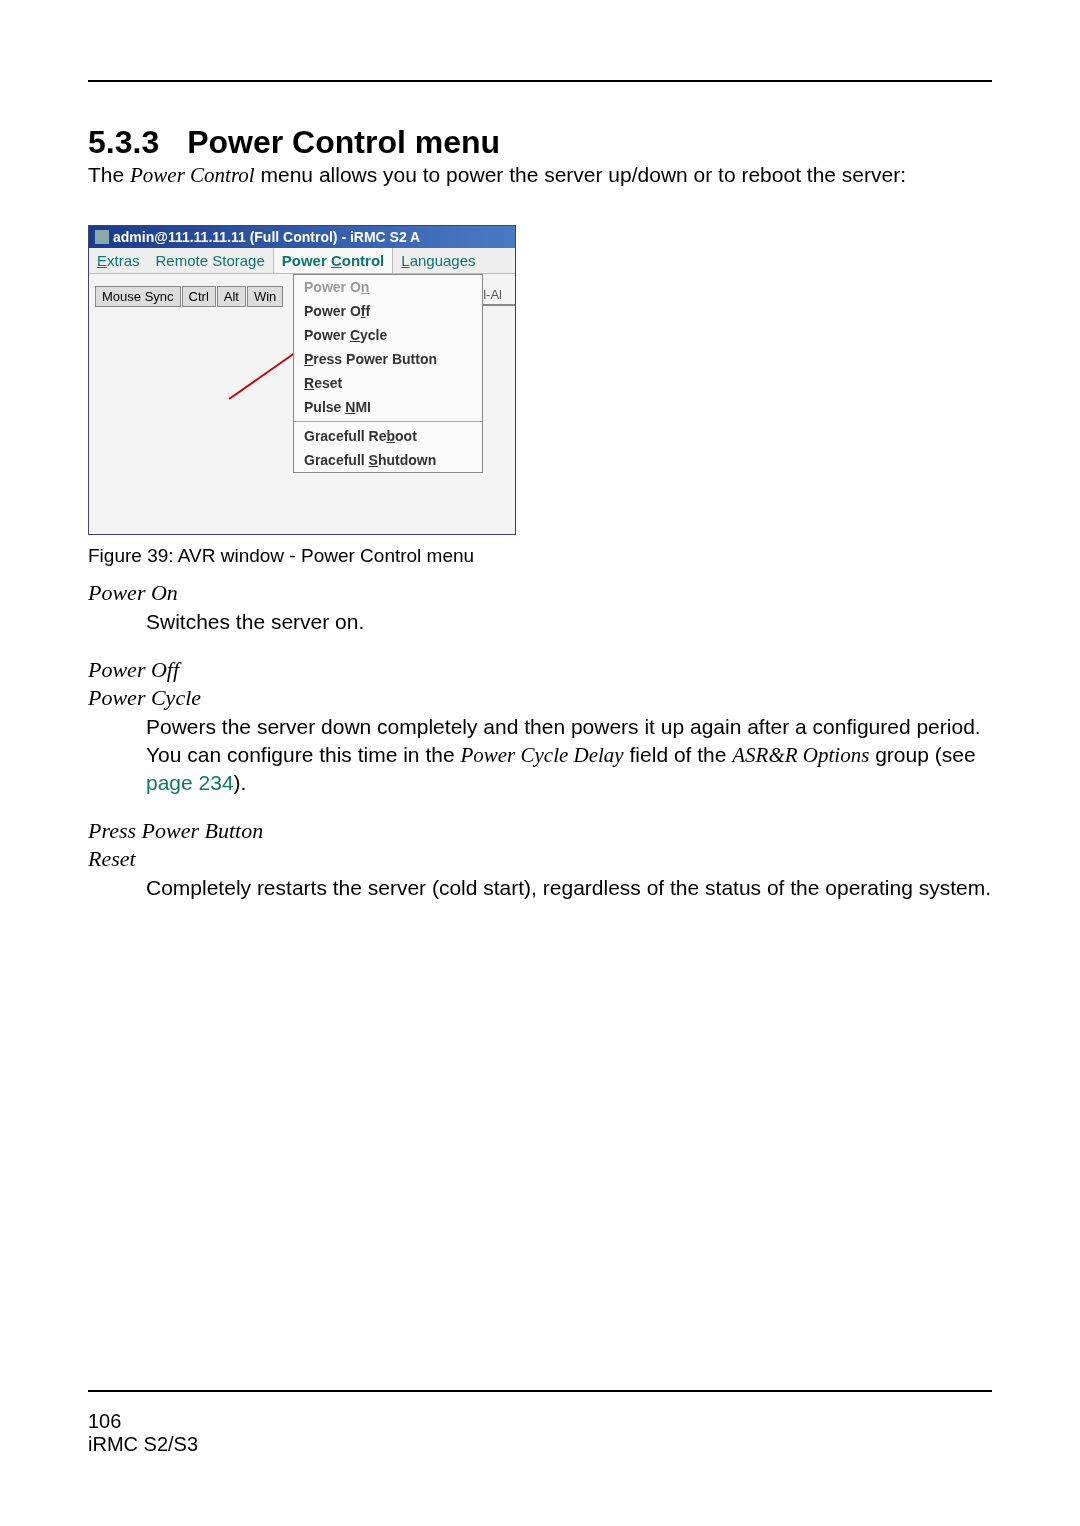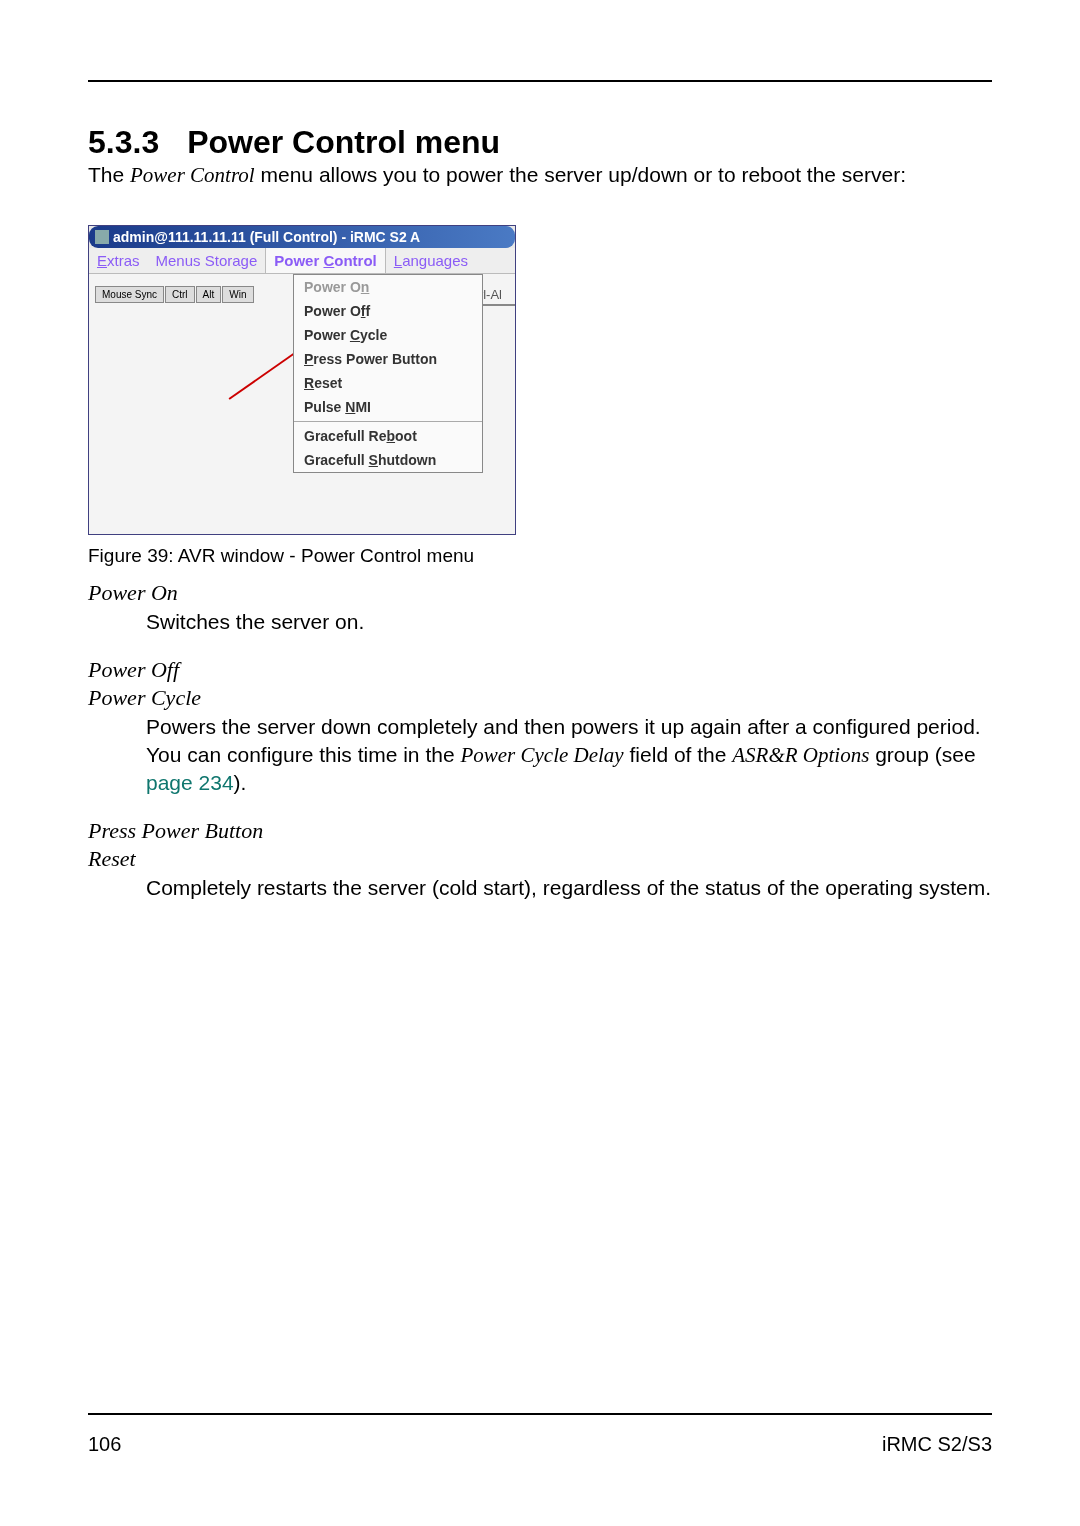--- a/index.html
+++ b/index.html
@@ -45,35 +45,34 @@
   }
   .titlebar {
     background: linear-gradient(90deg, #1a3a8a 0%, #4a7ac4 100%);
     color: #fff;
     font-weight: bold;
     font-size: 14px;
     padding: 3px 6px;
     display: flex;
     align-items: center;
     gap: 4px;
-    border-radius: 9px;
   }
   .titlebar-icon {
     width: 14px; height: 14px; background: #8aa; display: inline-block;
   }
   .menubar {
     background: #eee;
     border-bottom: 1px solid #bbb;
     display: flex;
     font-size: 15px;
   }
   .menu-item {
     padding: 4px 8px;
     cursor: pointer;
-    color: #8b5cf6;
+    color: #0f766e;
   }
   .menu-item.active {
     font-weight: bold;
     background: #f8f8f8;
     border-left: 1px solid #bbb;
     border-right: 1px solid #bbb;
   }
   .menu-under { text-decoration: underline; }
   .tool-row {
     position: relative;
@@ -81,21 +80,21 @@
     background: #f4f4f4;
   }
   .tool-buttons {
     position: absolute;
     top: 12px;
     left: 6px;
     display: flex;
     gap: 0;
   }
   .tool-btn {
-    font-size: 10px;
+    font-size: 13px;
     padding: 2px 6px;
     border: 1px solid #888;
     background: #ddd;
     margin-right: 1px;
   }
   .arrow-line {
     position: absolute;
     top: 38px; left: 113px;
     width: 150px; height: 2px;
     background: #cc0000;
@@ -170,20 +169,21 @@
     right: 88px;
   }
   .footer-rule {
     border-top: 2px solid #000;
     margin-bottom: 18px;
   }
   .footer-row {
     display: flex;
     justify-content: space-between;
     font-size: 20px;
+    flex-direction: column;
   }
 </style>
 </head>
 <body>
 
 <div class="page">
   <div class="header-rule"></div>
 
   <div class="section-heading">
     <span class="section-num">5.3.3</span><span>Power Control menu</span>
@@ -194,21 +194,21 @@
   </div>
 
   <div class="figure">
     <div class="avr-window">
       <div class="titlebar">
         <span class="titlebar-icon"></span>
         <span>admin@111.11.11.11 (Full Control) - iRMC S2 A</span>
       </div>
       <div class="menubar">
         <div class="menu-item"><span class="menu-under">E</span>xtras</div>
-        <div class="menu-item">Menus Storage</div>
+        <div class="menu-item">Remote Storage</div>
         <div class="menu-item active"><span>Power </span><span class="menu-under">C</span>ontrol</div>
         <div class="menu-item"><span class="menu-under">L</span>anguages</div>
       </div>
       <div class="tool-row">
         <div class="tool-buttons">
           <div class="tool-btn">Mouse Sync</div>
           <div class="tool-btn">Ctrl</div>
           <div class="tool-btn">Alt</div>
           <div class="tool-btn">Win</div>
         </div>

